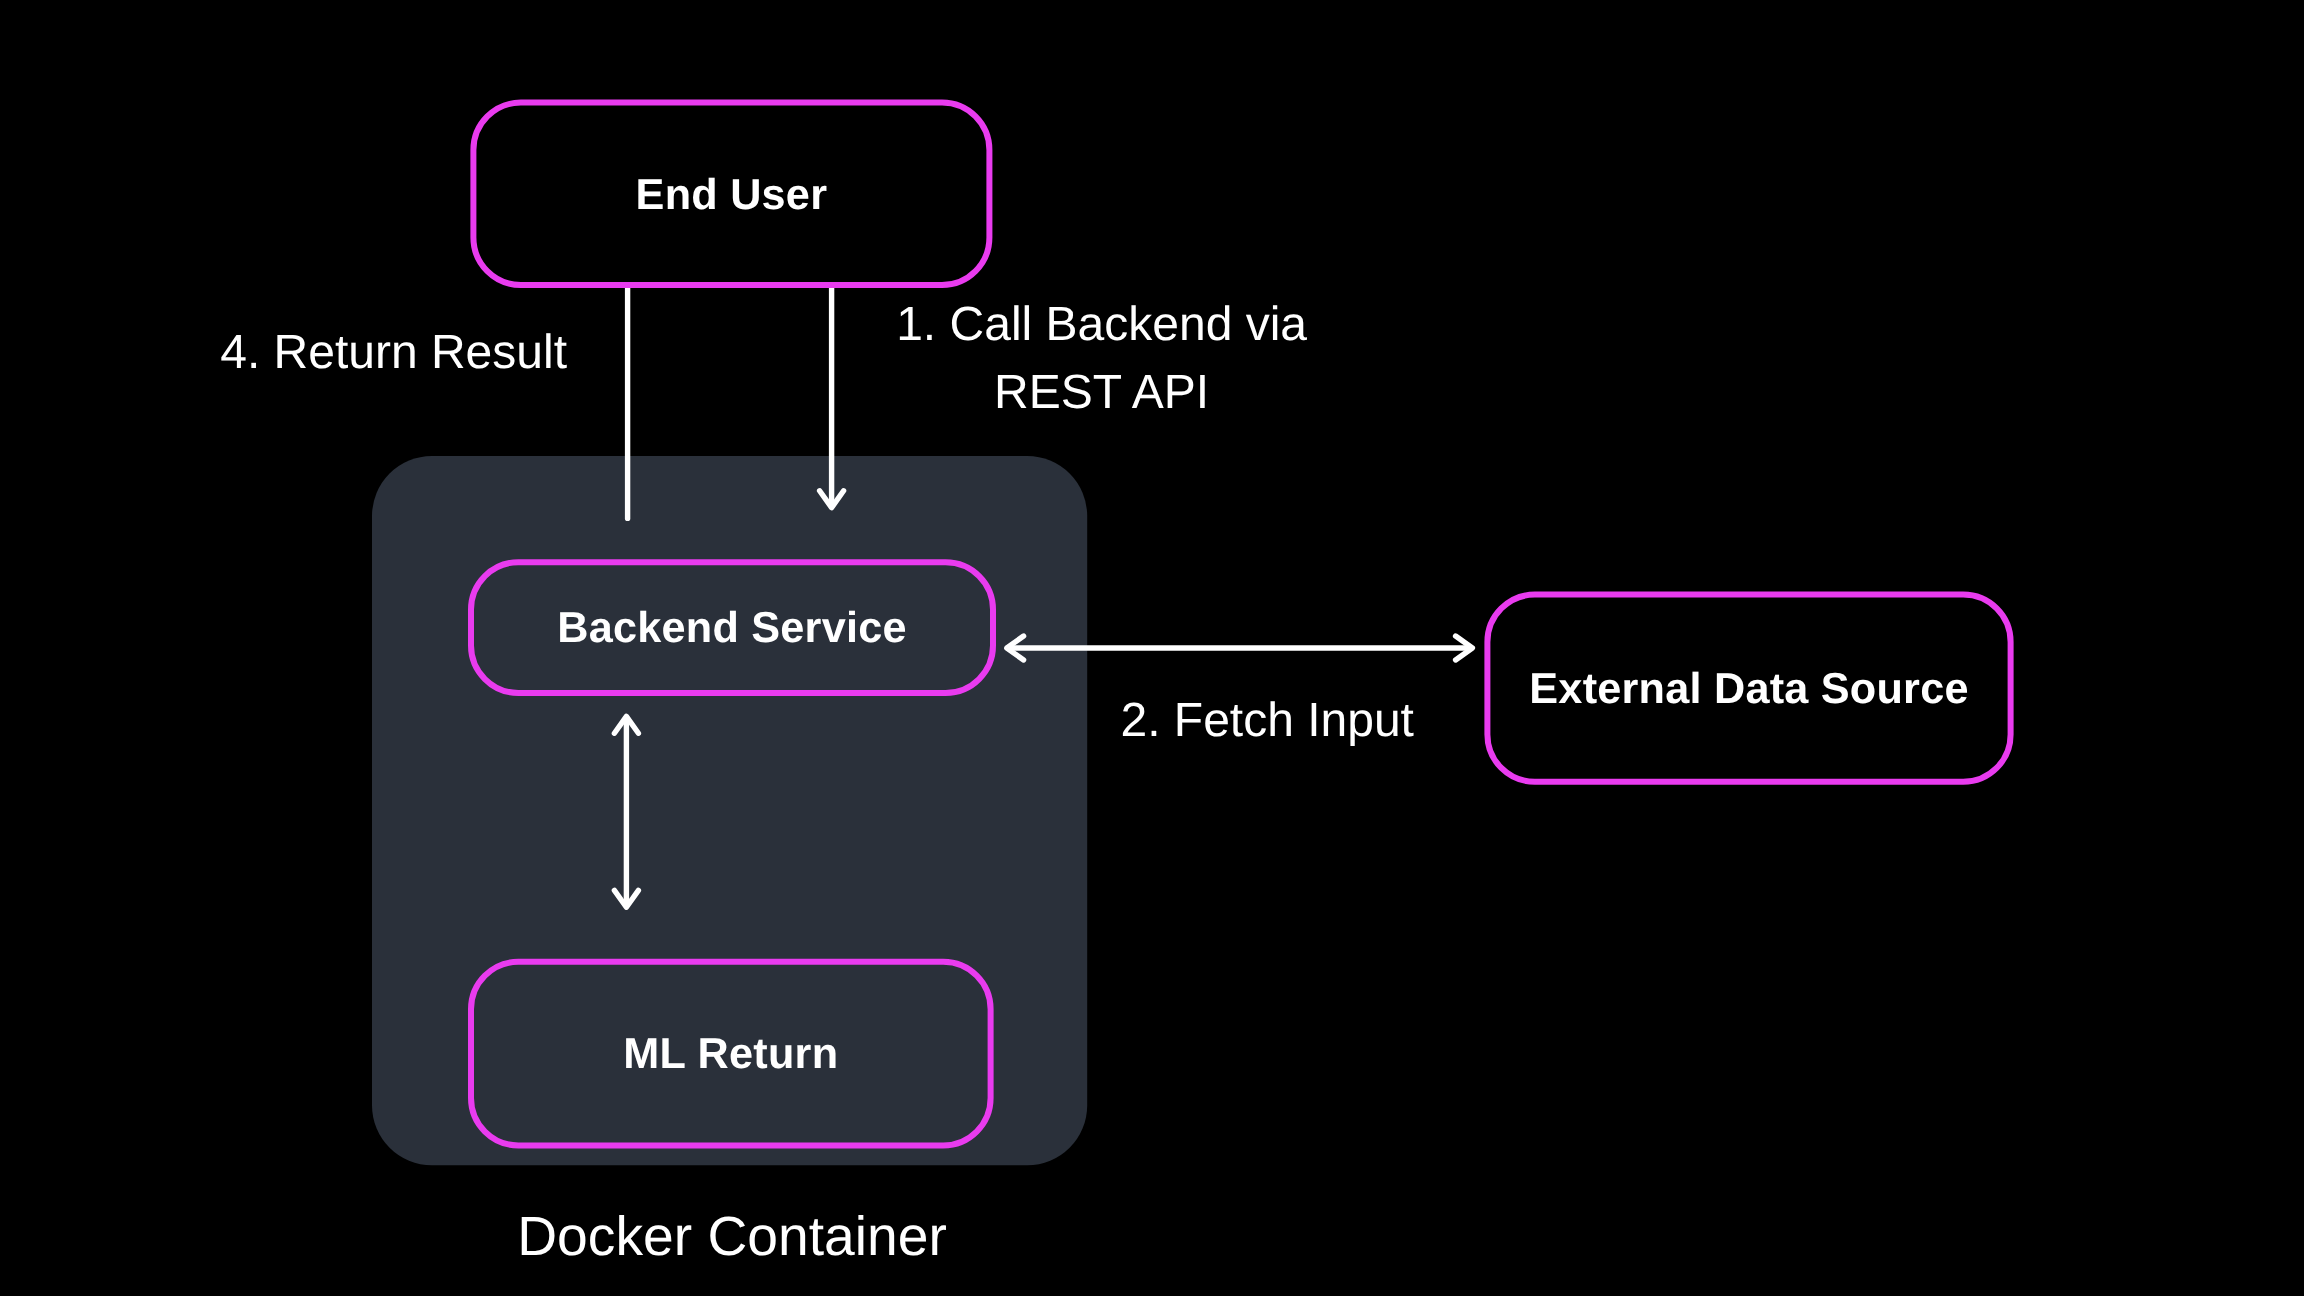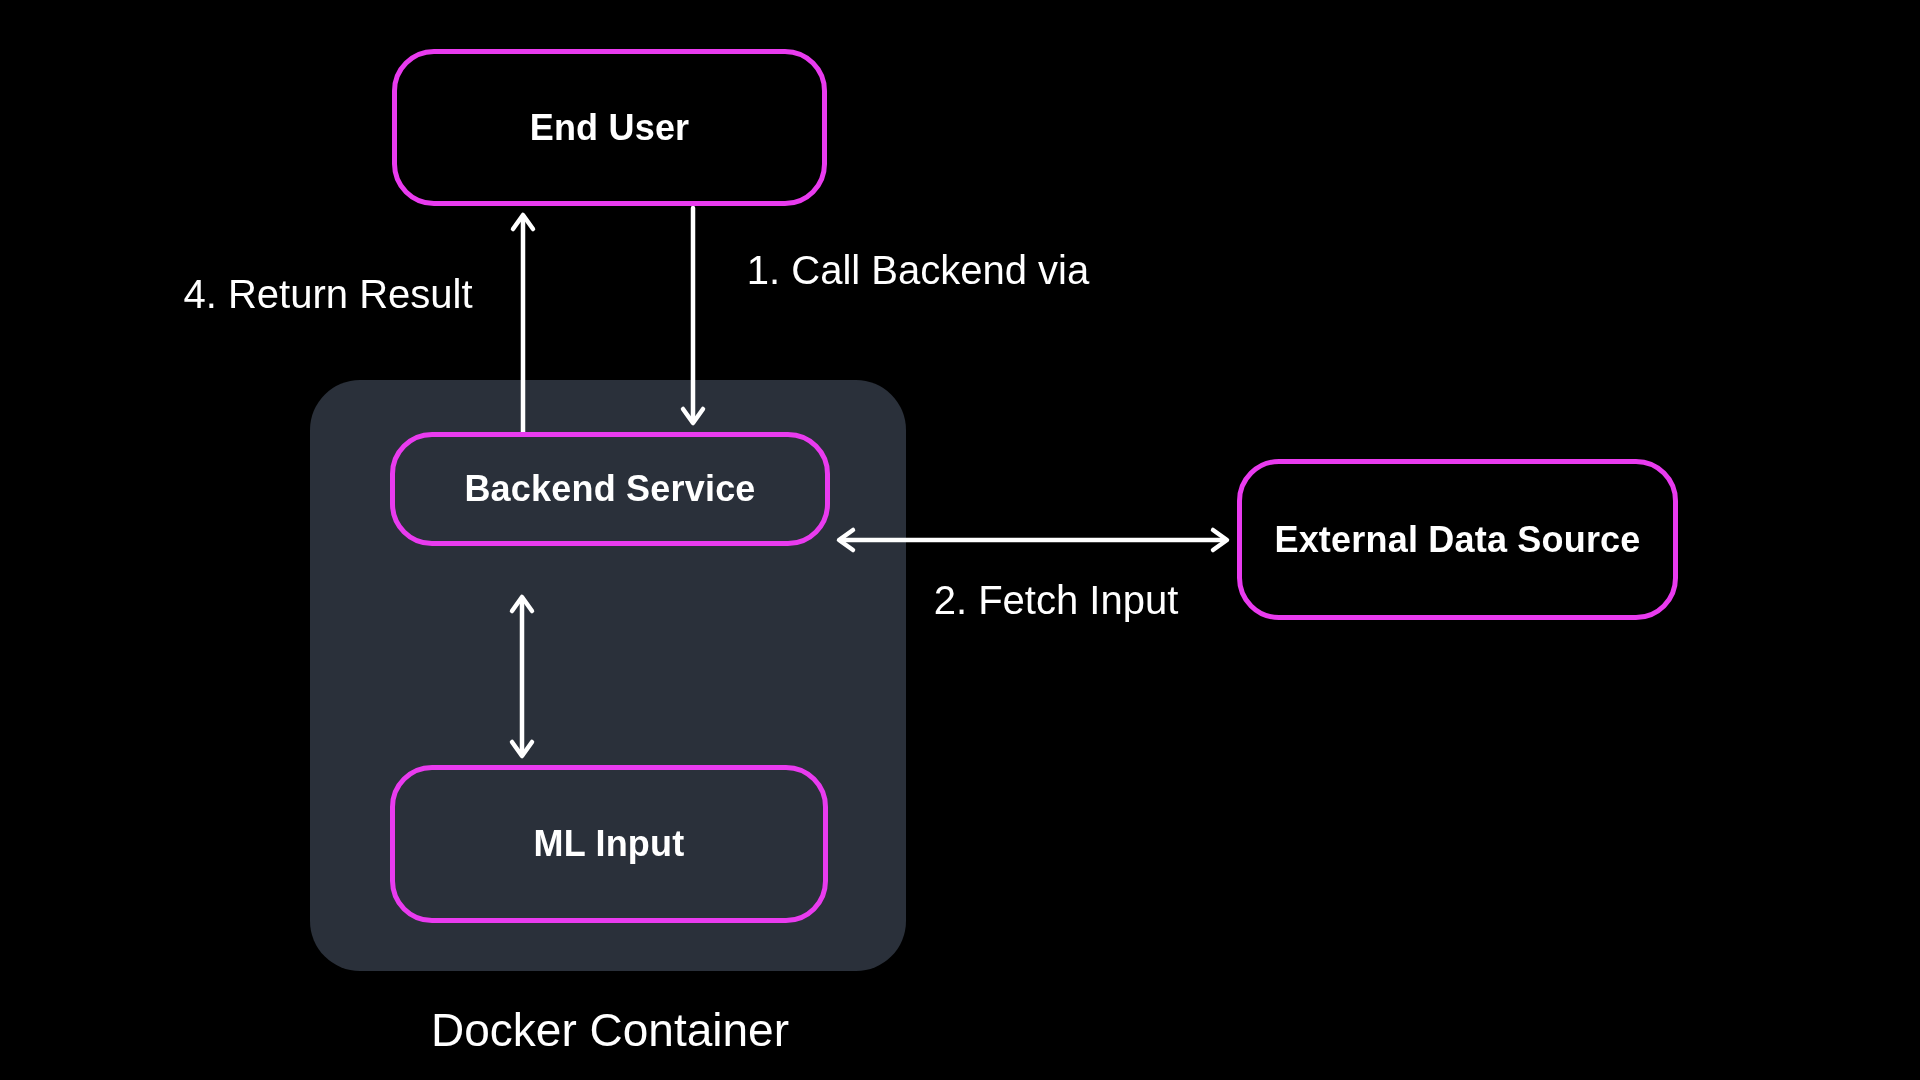--- a/index.html
+++ b/index.html
@@ -27,20 +27,21 @@
   }
 
   .node{
     position:absolute;
     border:5px solid var(--accent);
     border-radius:42px;
     display:flex;align-items:center;justify-content:center;
     background:transparent;
     font-weight:700;font-size:36px;letter-spacing:.2px;
     text-align:center;
+    margin-top:34px;
   }
   .node-end-user{left:392px;top:49px;width:435px;height:157px;}
   .node-backend{left:390px;top:432px;width:440px;height:114px;}
   .node-ml{left:390px;top:765px;width:438px;height:158px;}
   .node-external{left:1237px;top:459px;width:441px;height:161px;}
 
   .edge-label{
     position:absolute;
     font-size:40px;font-weight:400;line-height:57px;
     color:var(--text);
@@ -84,33 +85,34 @@
 
   <div class="node node-end-user" style="background:var(--node-bg);">
     <span>End User</span>
   </div>
 
   <div class="node node-backend">
     <span>Backend Service</span>
   </div>
 
   <div class="node node-ml">
-    <span>ML Input</span>
+    <span>ML Return</span>
   </div>
 
   <div class="node node-external" style="background:var(--node-bg);">
     <span>External Data Source</span>
   </div>
 
   <div class="edge-label label-return">
     <span>4. Return Result</span>
   </div>
 
   <div class="edge-label label-call">
     <span>1. Call Backend via</span>
+    <span>REST API</span>
   </div>
 
   <div class="edge-label label-fetch">
     <span>2. Fetch Input</span>
   </div>
 
 
   <div class="edge-label label-docker">
     <span>Docker Container</span>
   </div>

